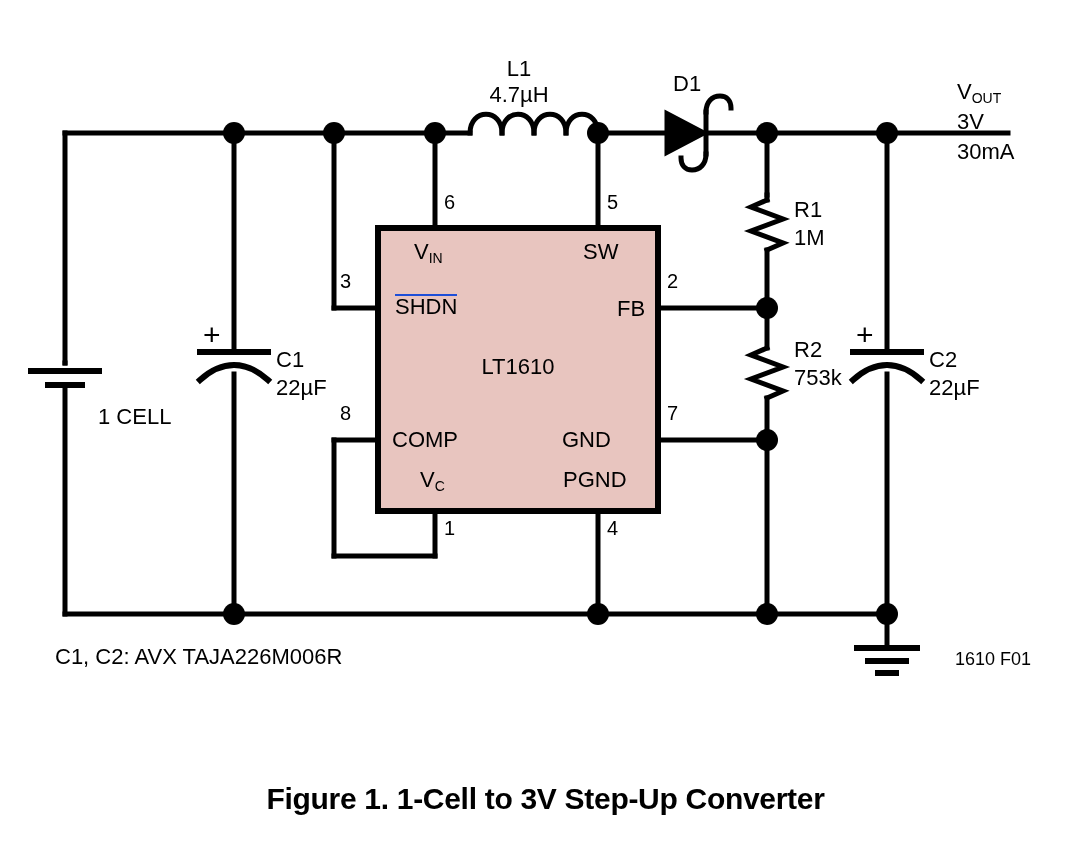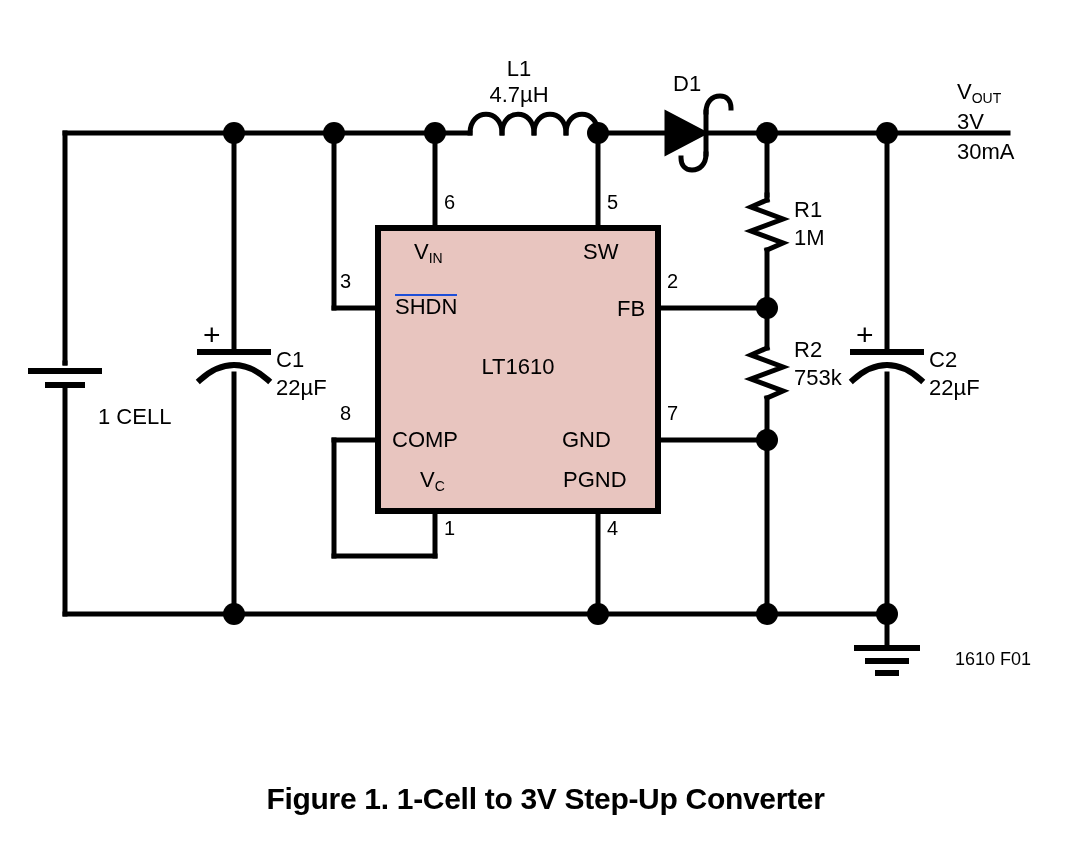--- a/index.html
+++ b/index.html
@@ -161,18 +161,19 @@
 
   <div class="lbl pin" style="left:444px;top:192px;">6</div>
   <div class="lbl pin" style="left:607px;top:192px;">5</div>
   <div class="lbl pin" style="left:340px;top:271px;">3</div>
   <div class="lbl pin" style="left:667px;top:271px;">2</div>
   <div class="lbl pin" style="left:340px;top:403px;">8</div>
   <div class="lbl pin" style="left:667px;top:403px;">7</div>
   <div class="lbl pin" style="left:444px;top:518px;">1</div>
   <div class="lbl pin" style="left:607px;top:518px;">4</div>
 
+  <div class="lbl t22" style="left:55px;top:645px;">C1, C2: AVX TAJA226M006R</div>
 
   <div class="lbl figid" style="left:955px;top:650px;">1610 F01</div>
 
   <div class="cap" style="top:782px;margin-left:8px;">Figure 1. 1-Cell to 3V Step-Up Converter</div>
 
 </div>
 
 </body></html>

